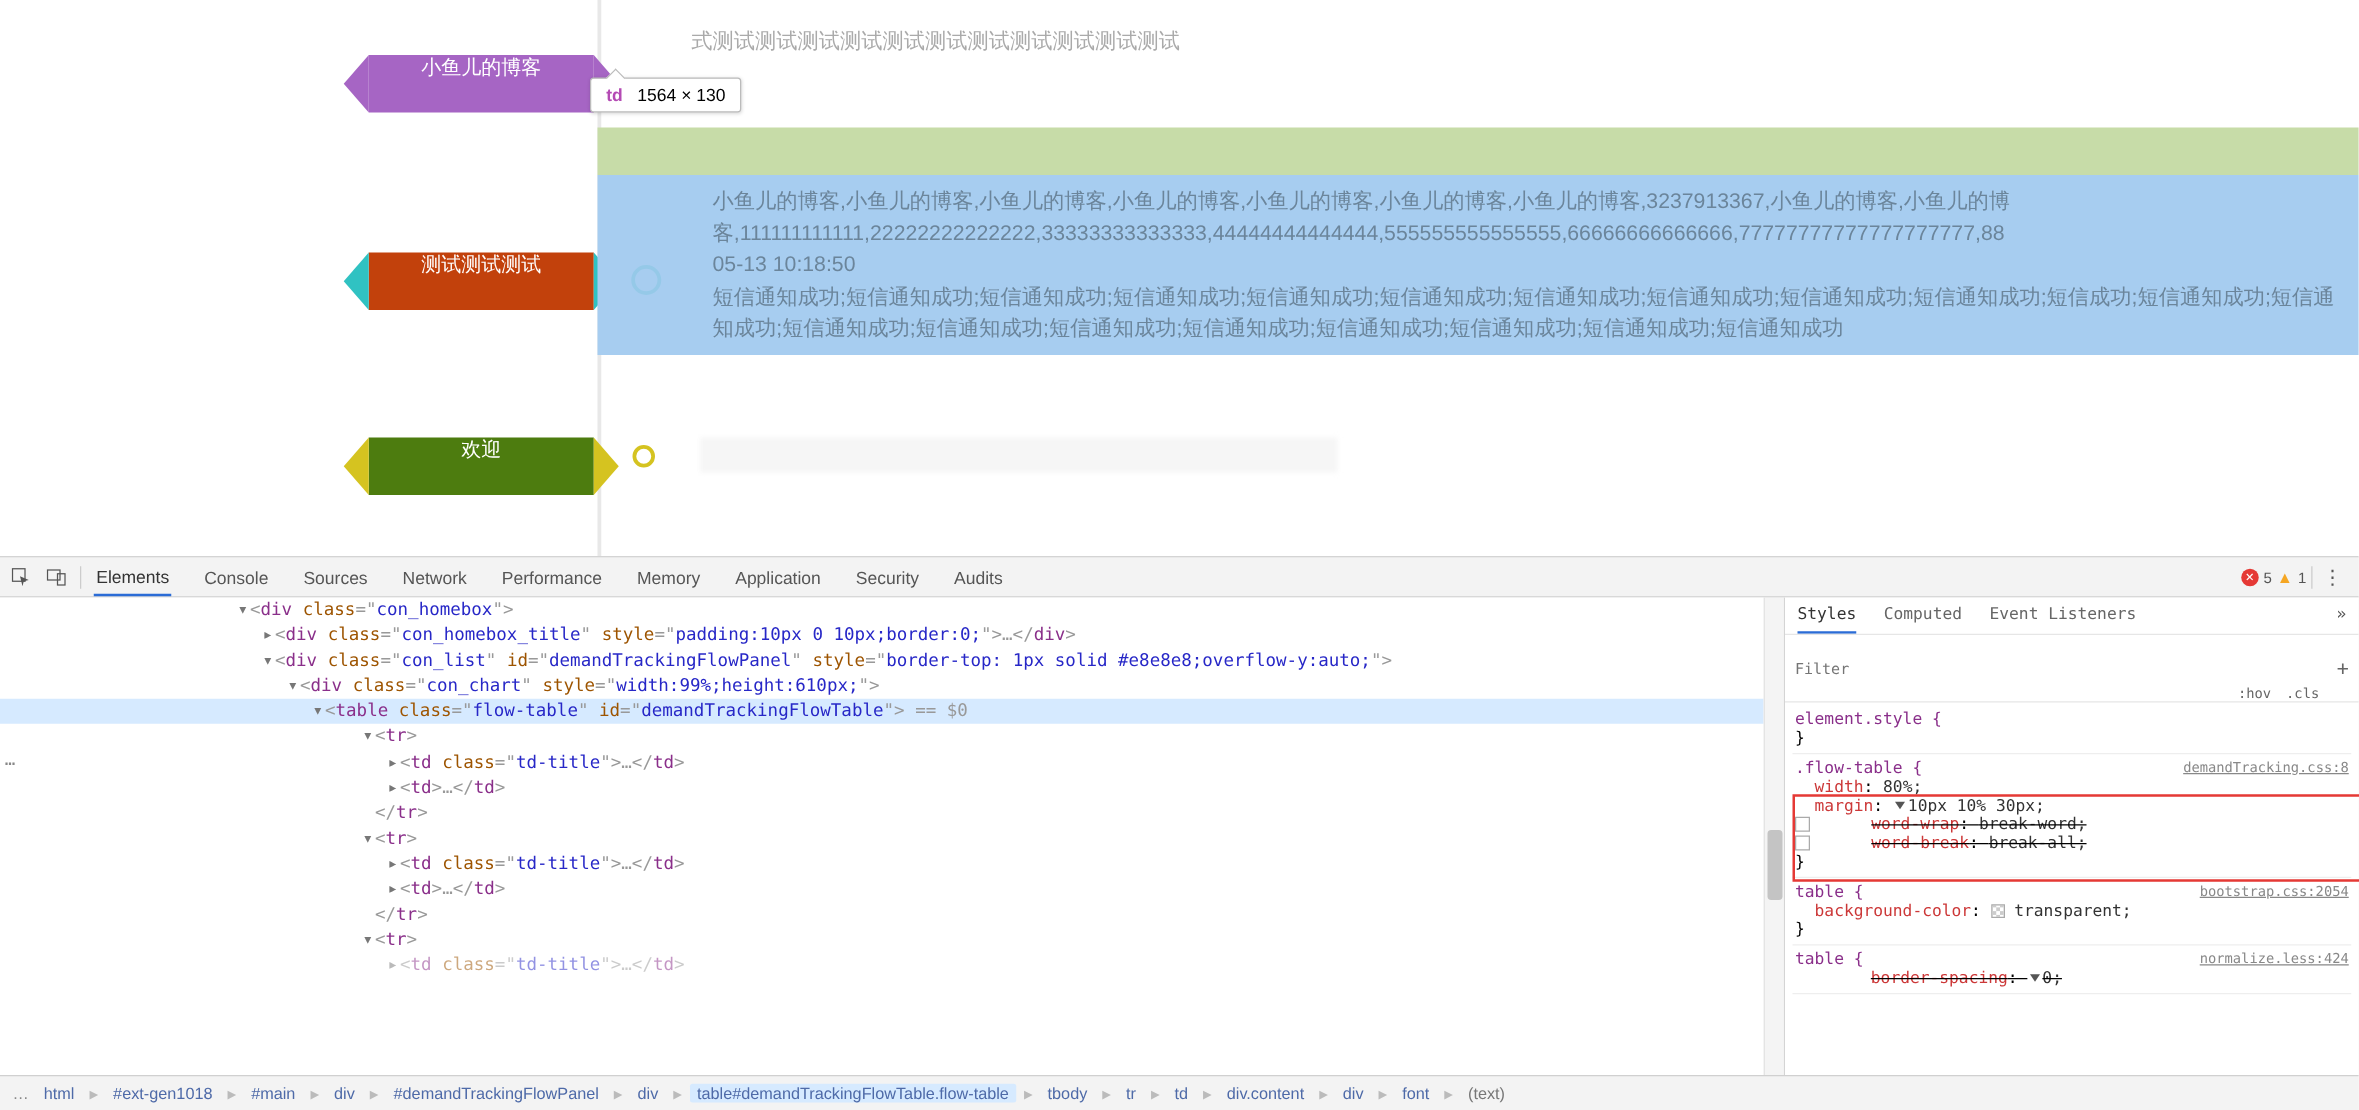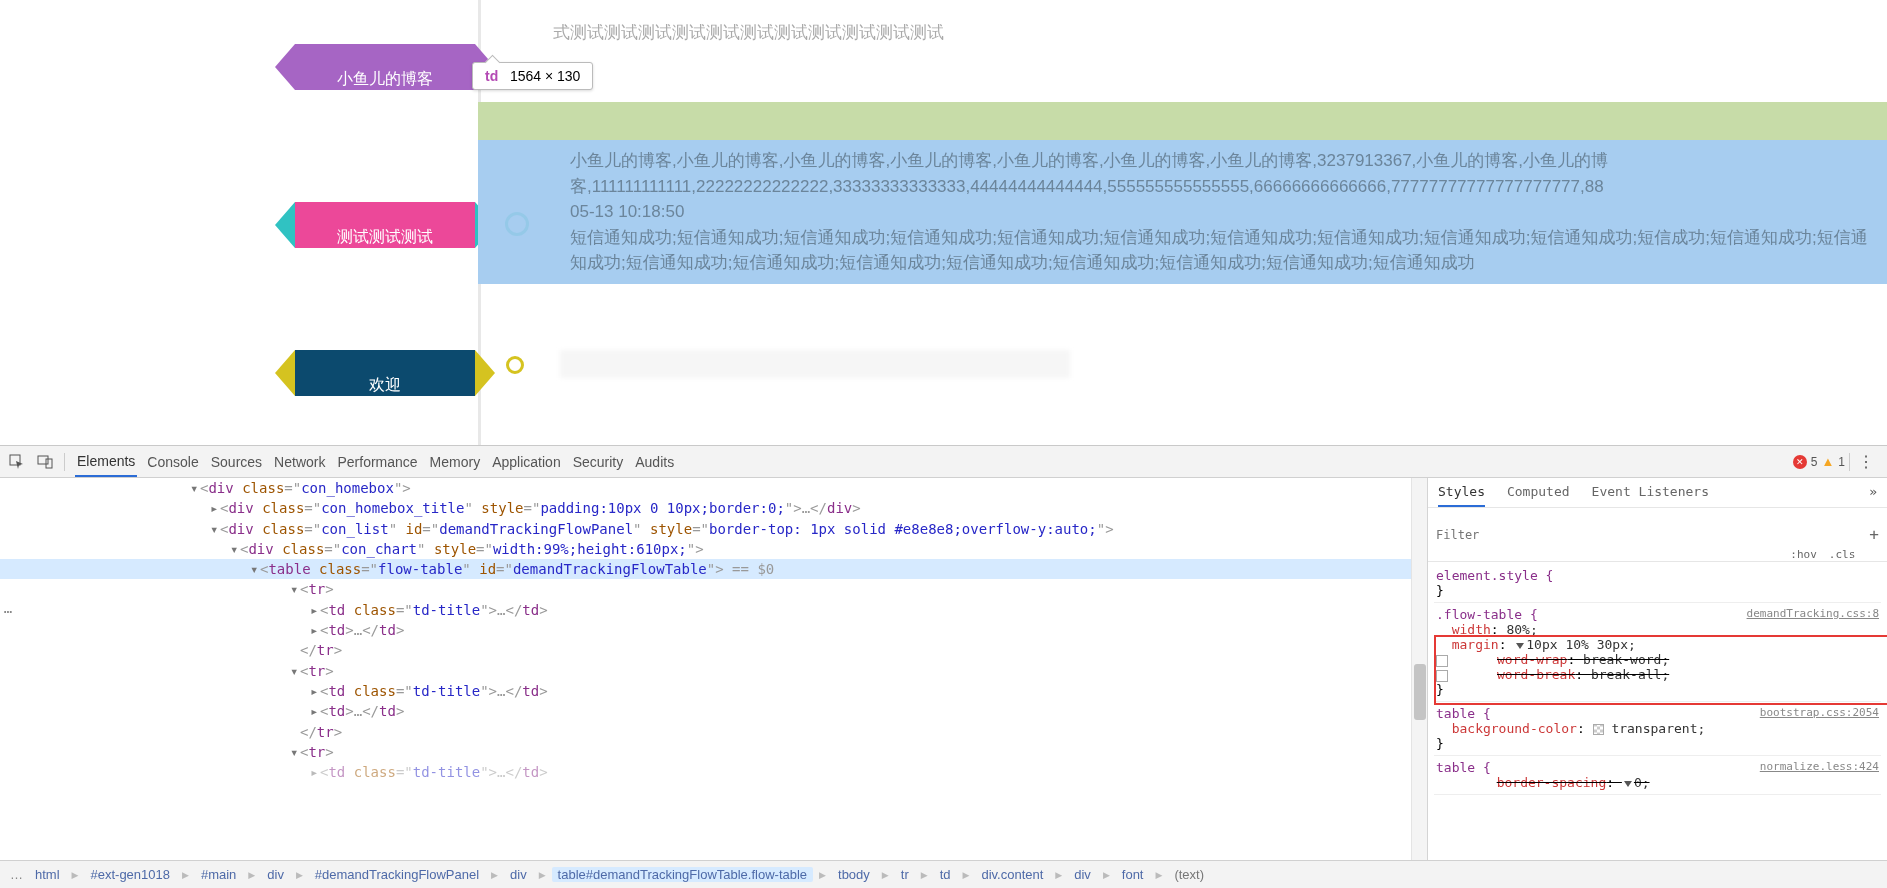--- a/index.html
+++ b/index.html
@@ -3,47 +3,47 @@
 <meta charset="utf-8">
 <style>
 * { box-sizing: border-box; margin: 0; padding: 0; }
 body { font-family: "Segoe UI", Tahoma, sans-serif; font-size: 12px; background: #fff; width: 1887px; height: 888px; overflow: hidden; position: relative; }
 
 
 .page-top { position: relative; height: 445px; background: #fff; }
 .vline { position: absolute; left: 478px; top: 0; bottom: 0; width: 3px; background: #e8e8e8; }
 
 
-.hex { position: absolute; width: 180px; height: 46px; color: #fff; font-size: 16px; display: flex; align-items: flex-end; justify-content: center; }
+.hex { position: absolute; width: 180px; height: 46px; color: #fff; font-size: 16px; display: flex; align-items: flex-start; justify-content: center; }
 .hex::before, .hex::after { content: ""; position: absolute; top: 0; width: 0; height: 0; border-top: 23px solid transparent; border-bottom: 23px solid transparent; }
 .hex::before { left: -20px; border-right: 20px solid; border-right-color: inherit; }
 .hex::after { right: -20px; border-left: 20px solid; border-left-color: inherit; }
 .hex-purple { background: #a665c4; border-color: #a665c4; top: 44px; left: 295px; }
-.hex-teal   { background: #ec4899; border-color: #30c2c2; top: 202px; left: 295px; }
-.hex-yellow { background: #0c4a6e; border-color: #d5c320; top: 350px; left: 295px; }
+.hex-teal   { background: #c2410c; border-color: #30c2c2; top: 202px; left: 295px; }
+.hex-yellow { background: #4d7c0f; border-color: #d5c320; top: 350px; left: 295px; }
 
 .dim-tooltip { position: absolute; top: 62px; left: 472px; background: #fff; border: 1px solid #bbb; border-radius: 3px; padding: 5px 12px; font-size: 14px; box-shadow: 0 1px 3px rgba(0,0,0,.15); z-index: 5; }
 .dim-tooltip .td { color: #b44ab4; font-weight: bold; }
 .dim-tooltip::before { content: ""; position: absolute; top: -6px; left: 14px; width: 10px; height: 10px; background: #fff; border-left: 1px solid #bbb; border-top: 1px solid #bbb; transform: rotate(45deg); }
 
 .row-text { position: absolute; color: #888; font-size: 17px; line-height: 1.5; }
 .row1 { top: 20px; left: 553px; right: 20px; color: #aaa; }
 .green-bar { position: absolute; top: 102px; left: 478px; right: 0; height: 38px; background: #c7dca8; }
 .blue-td   { position: absolute; top: 140px; left: 478px; right: 0; background: #a7cdf0; padding: 8px 12px 8px 92px; color: #6b859b; font-size: 17px; line-height: 1.5; }
 .mag-circle { position: absolute; top: 212px; left: 505px; width: 24px; height: 24px; border: 3px solid #95c9e8; border-radius: 50%; }
 .row3 { top: 350px; left: 560px; width: 510px; height: 28px; background: #f6f6f6; filter: blur(2px); }
 .ring3 { position: absolute; top: 356px; left: 506px; width: 18px; height: 18px; border: 3px solid #d5c320; border-radius: 50%; background: #fff; }
 
 
 .devtools { position: absolute; top: 445px; left: 0; right: 0; bottom: 0; border-top: 1px solid #c9c9c9; background: #f3f3f3; }
 
 .dt-toolbar { height: 32px; display: flex; align-items: center; padding: 0 8px; gap: 10px; border-bottom: 1px solid #d0d0d0; background: #f3f3f3; }
 .tool-icon { width: 18px; height: 18px; display: flex; align-items: center; justify-content: center; color: #555; }
 .tool-sep { width: 1px; height: 18px; background: #ccc; }
-.tabs { display: flex; gap: 8px; height: 100%; align-items: flex-end; font-size: 14px; color: #555; }
+.tabs { display: flex; gap: 24px; height: 100%; align-items: flex-end; font-size: 14px; color: #555; }
 .tab { padding: 0 2px; height: 100%; display: flex; align-items: center; }
 .tab.active { color: #333; border-bottom: 2px solid #2b6cd6; }
 .tb-right { margin-left: auto; display: flex; align-items: center; gap: 4px; color: #555; }
 .err-dot { width: 14px; height: 14px; border-radius: 50%; background: #e53935; color: #fff; font-size: 9px; display: flex; align-items: center; justify-content: center; }
 .warn-tri { color: #f5a623; font-size: 13px; }
 .kebab { font-size: 16px; letter-spacing: 1px; padding: 0 4px; }
 
 
 .dt-main { display: flex; height: calc(100% - 32px - 28px); }
 .dt-elements { flex: 1 1 auto; background: #fff; overflow: auto; font-family: Menlo, Consolas, monospace; font-size: 14px; line-height: 1.45; position: relative; }

